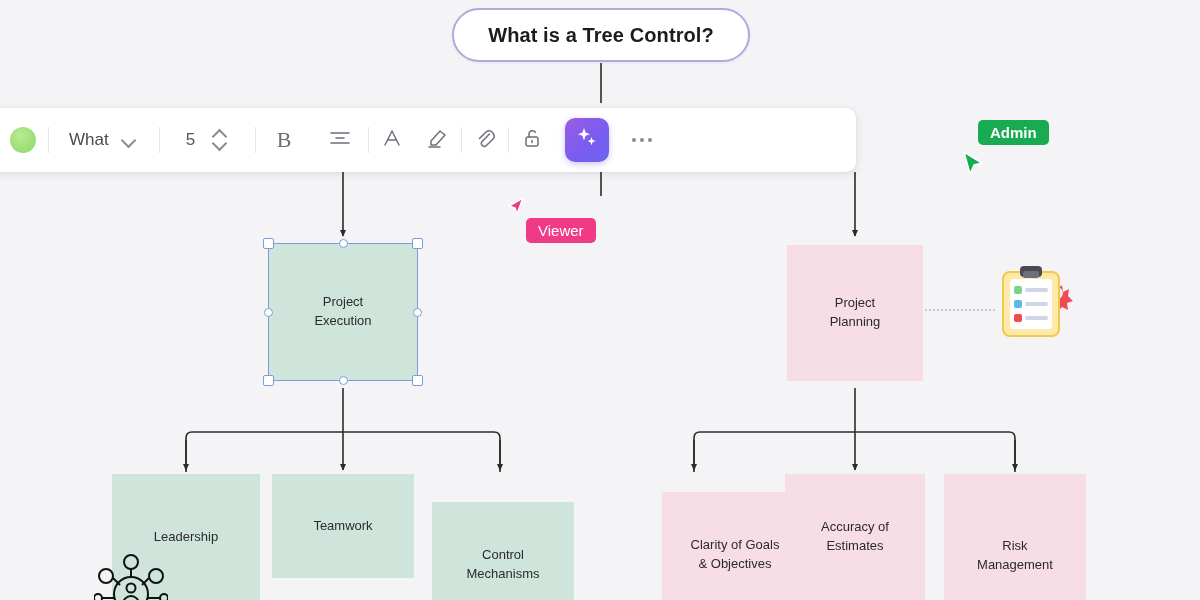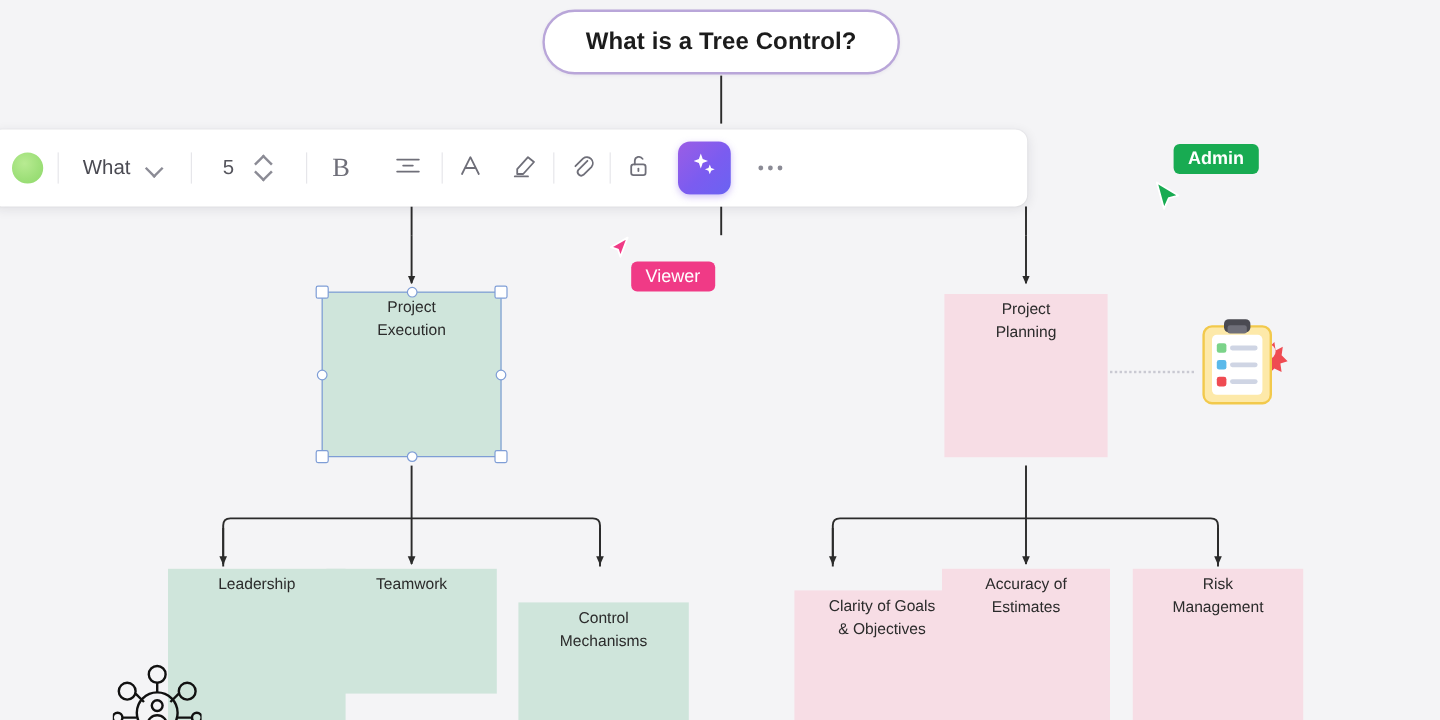--- a/index.html
+++ b/index.html
@@ -103,21 +103,21 @@
   }
   .dots {
     display: flex; gap: 4px; align-items: center;
   }
   .dots i { width: 4px; height: 4px; border-radius: 50%; background: #8b8b95; display: block; }
 
   
   .node {
     position: absolute;
     box-sizing: border-box;
-    display: flex; justify-content: center;
+    display: flex; align-items: center; justify-content: center;
     text-align: center;
     font-size: 13px; color: #2b2b2b; line-height: 1.45;
     padding: 4px 8px;
     white-space: pre-line;
   }
   .node.green { background: #cfe5db; }
   .node.pink  { background: #f7dde5; }
 
   
   #sel-frame {
@@ -302,21 +302,21 @@
     <div class="handle mid" style="right:-5px; top:64px;"></div>
     <div class="handle mid" style="left:70px;  top:-5px;"></div>
     <div class="handle mid" style="left:70px;  bottom:-5px;"></div>
   </div>
 
   <div class="node pink" style="left:787px; top:245px; width:136px; height:136px;">
     <span>Project
 Planning</span>
   </div>
 
-  <div class="node green" style="left:112px; top:474px; width:148px; height:126px;margin-left:28px;">
+  <div class="node green" style="left:112px; top:474px; width:148px; height:126px;">
     <span>Leadership</span>
   </div>
   <div class="node green" style="left:272px; top:474px; width:142px; height:104px;">
     <span>Teamwork</span>
   </div>
   <div class="node green" style="left:432px; top:474px; width:142px; height:126px;margin-top:28px;">
     <span>Control
 Mechanisms</span>
   </div>
 

